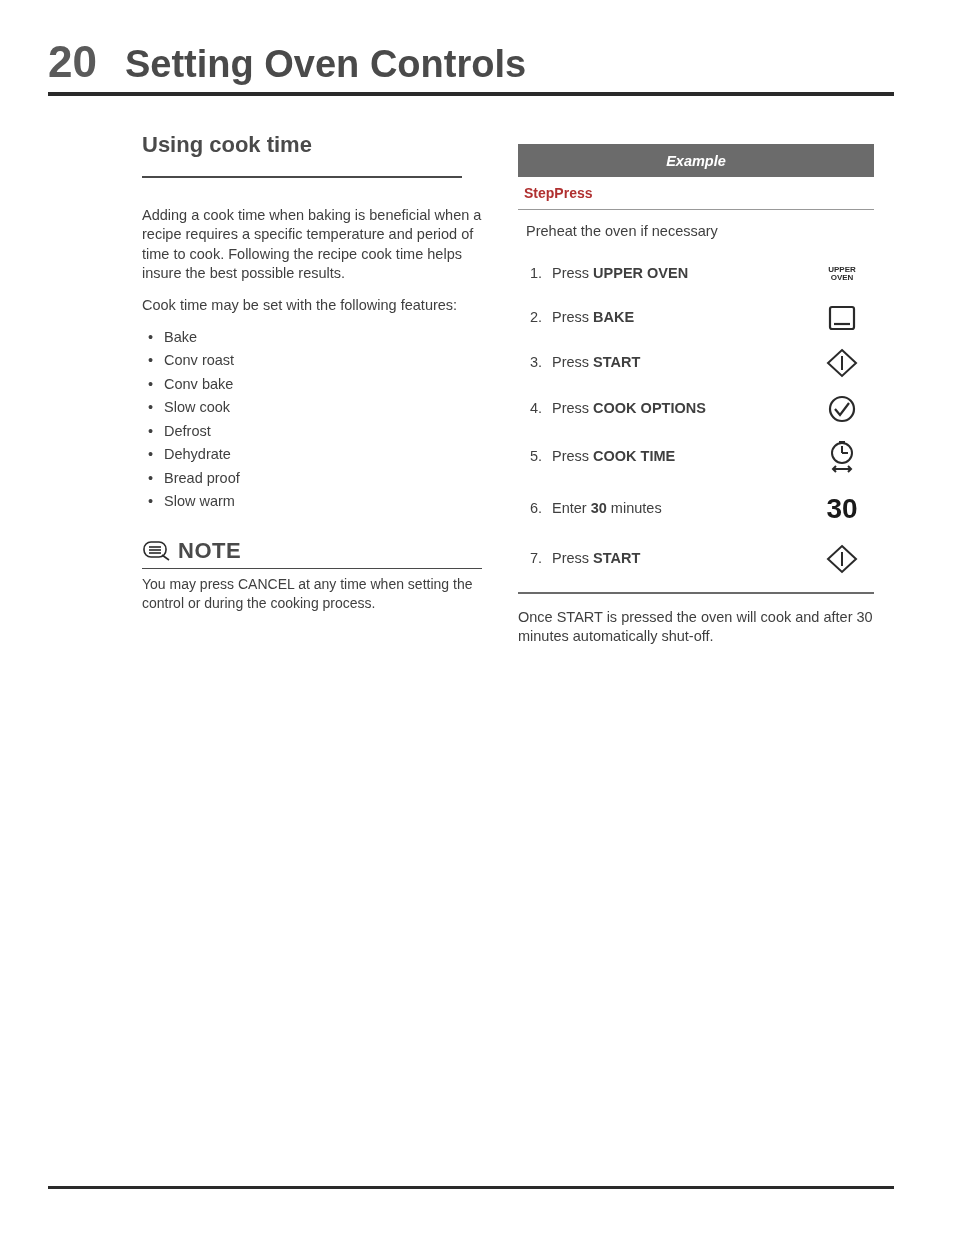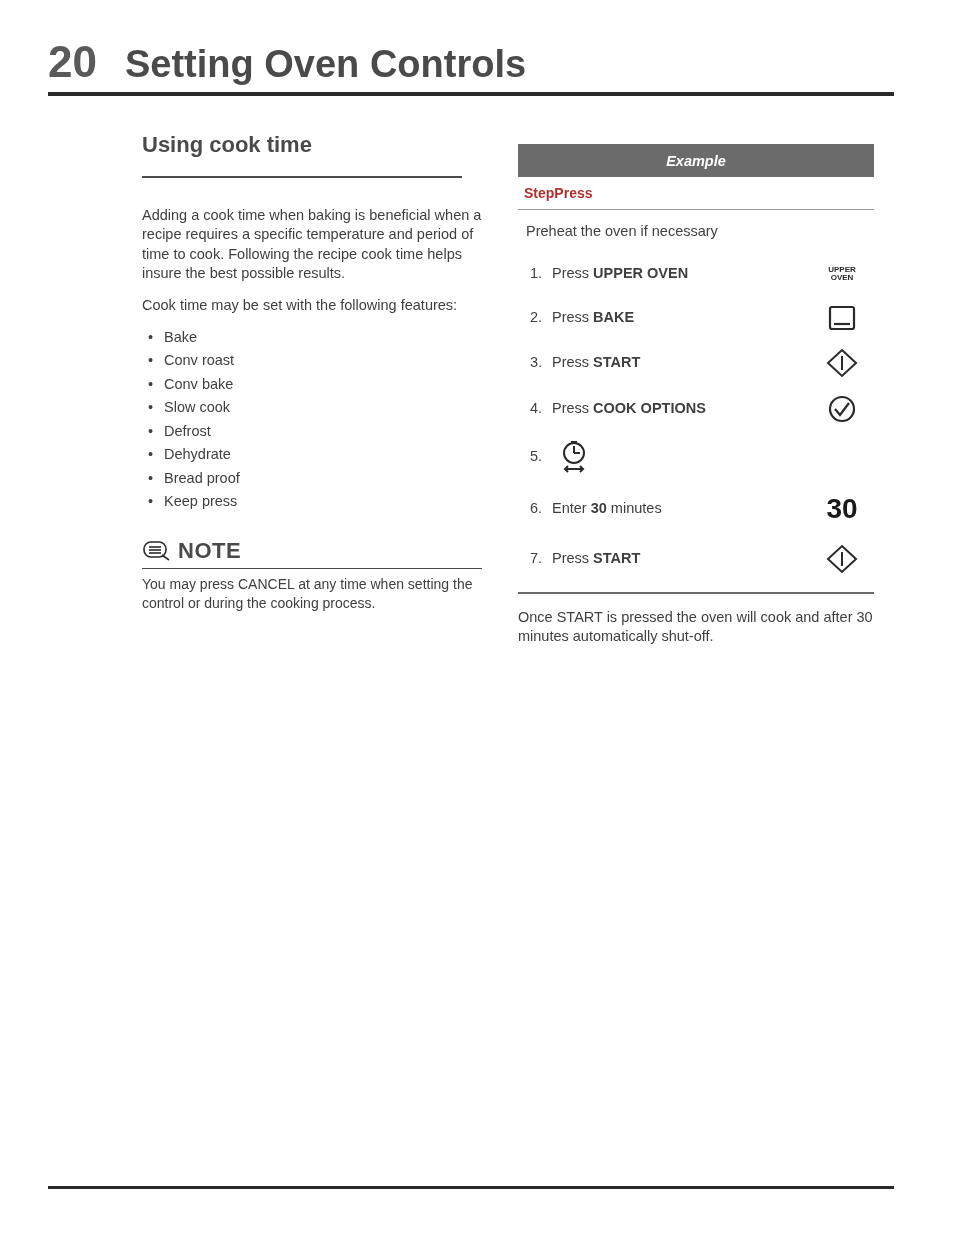--- a/index.html
+++ b/index.html
@@ -165,21 +165,21 @@
     <p class="para">Adding a cook time when baking is beneficial when a recipe requires a specific temperature and period of time to cook. Following the recipe cook time helps insure the best possible results.</p>
     <p class="para">Cook time may be set with the following features:</p>
     <ul class="bullets">
       <li>Bake</li>
       <li>Conv roast</li>
       <li>Conv bake</li>
       <li>Slow cook</li>
       <li>Defrost</li>
       <li>Dehydrate</li>
       <li>Bread proof</li>
-      <li>Keep press</li>
+      <li>Slow warm</li>
     </ul>
 
     <div class="note-block">
       <div class="note-head">
         <span class="note-icon">
           <svg width="30" height="22" viewBox="0 0 30 22" fill="none" stroke-width="1.6">
             <rect x="2" y="2" width="22" height="15" rx="7"></rect>
             <line x1="7" y1="7" x2="19" y2="7"></line>
             <line x1="7" y1="10" x2="19" y2="10"></line>
             <line x1="7" y1="13" x2="19" y2="13"></line>
@@ -239,20 +239,21 @@
           <span class="press-cell">
             <svg width="30" height="30" viewBox="0 0 30 30" fill="none" stroke-width="2.2">
               <circle cx="15" cy="15" r="12"></circle>
               <path d="M8 15 L13 21 L22 9"></path>
             </svg>
           </span>
         </div>
 
         <div class="step-row">
           <span class="step-num">5.</span>
+          <span class="step-text"><span>Press </span><b>COOK TIME</b><span></span></span>
           <span class="press-cell">
             <svg width="30" height="34" viewBox="0 0 30 34" fill="none" stroke-width="2">
               <circle cx="15" cy="13" r="10"></circle>
               <line x1="15" y1="13" x2="15" y2="6"></line>
               <line x1="15" y1="13" x2="21" y2="13"></line>
               <rect x="12" y="1" width="6" height="3" fill="#2a2a2a" stroke="none"></rect>
               <line x1="6" y1="29" x2="24" y2="29"></line>
               <polyline points="9,26 6,29 9,32"></polyline>
               <polyline points="21,26 24,29 21,32"></polyline>
             </svg>

